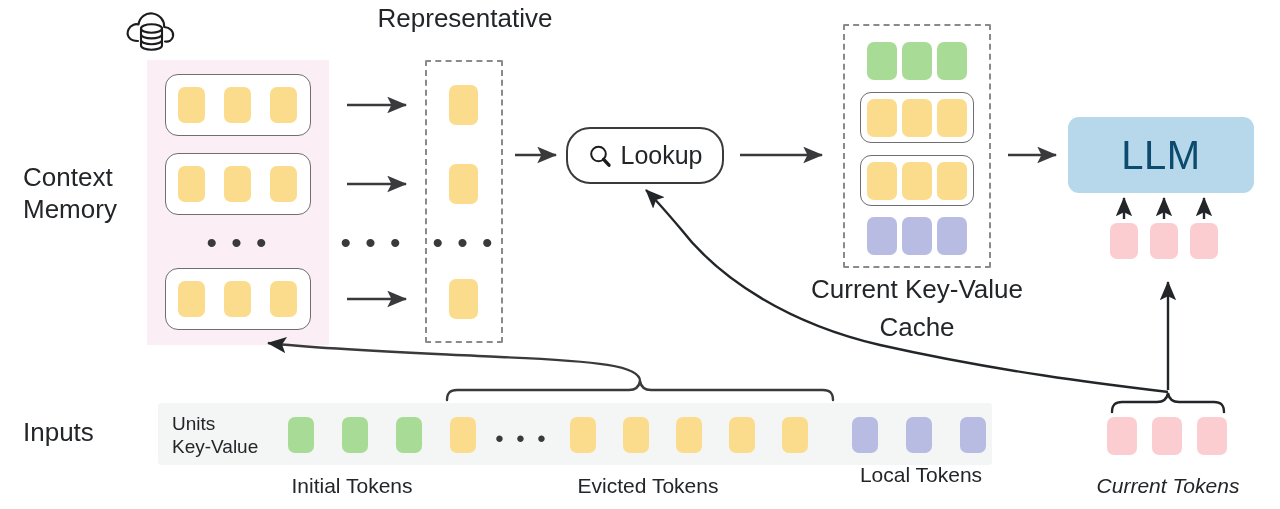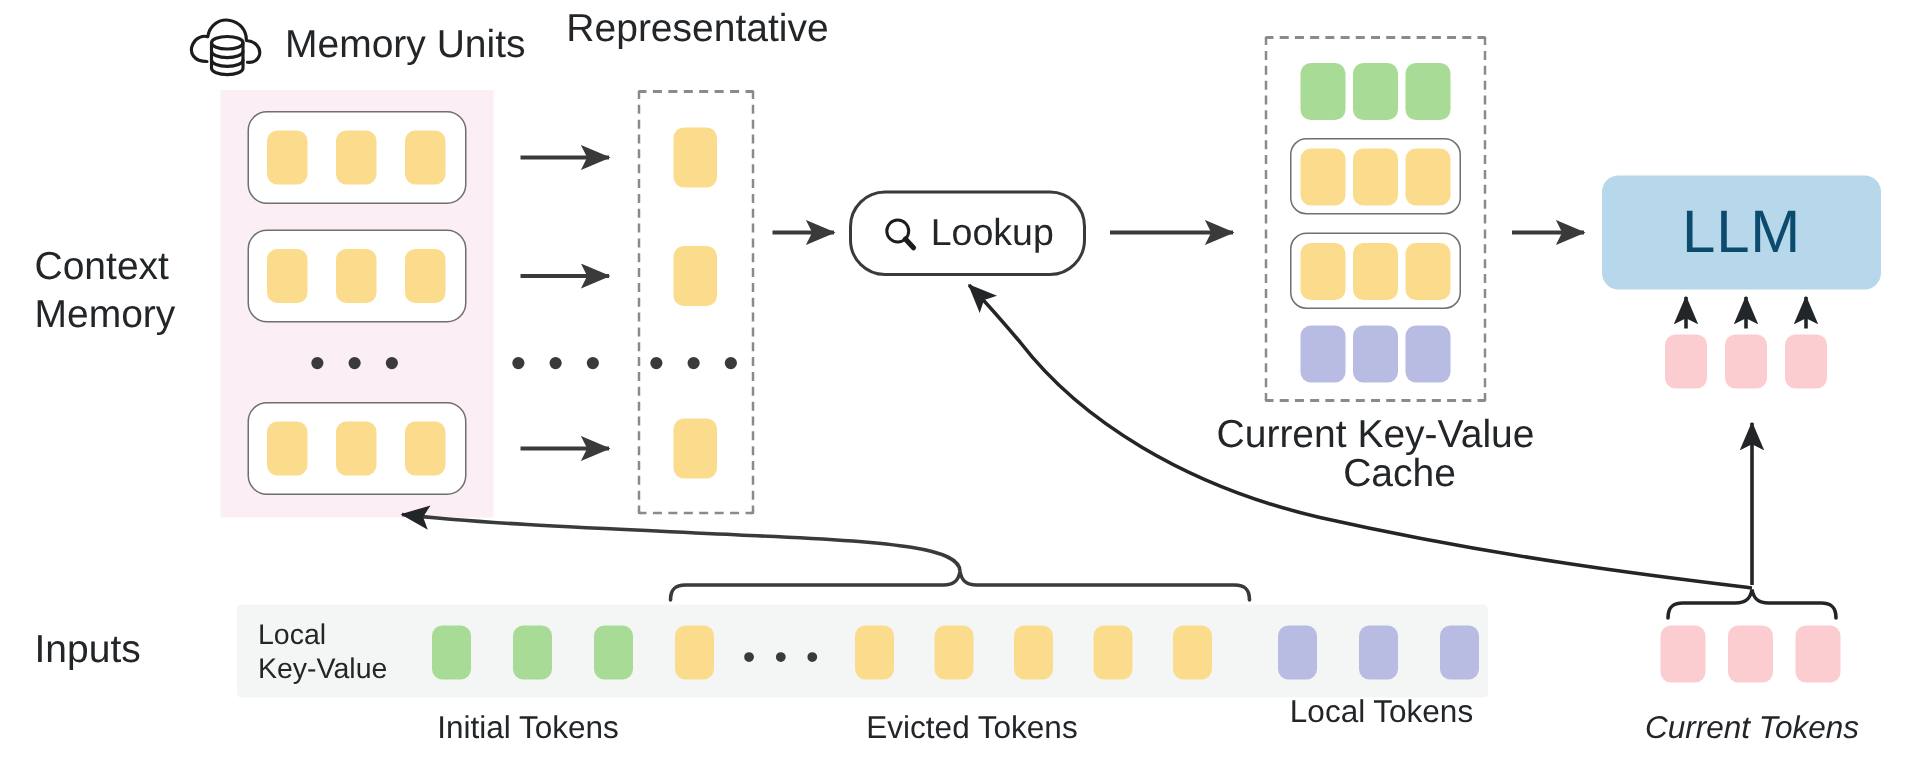--- a/index.html
+++ b/index.html
@@ -123,21 +123,20 @@
     <svg viewBox="0 0 54 48" width="54" height="48">
       <path d="M14 33 C5 33 2 27 4.5 21.5 C6.5 17 11.5 15.5 14.5 16.5
                C15.5 9 22 4.5 28.5 5.5 C36 6.6 40.5 12.5 40.2 19
                C46 19.5 50 23.5 49 28.5 C48.2 32 45 34 41 33.5" fill="none" stroke="#1c1c1e" stroke-width="2.1" stroke-linecap="round" stroke-linejoin="round"></path>
       <ellipse cx="27.5" cy="20.5" rx="10.5" ry="4.2" fill="none" stroke="#1c1c1e" stroke-width="2.1"></ellipse>
       <path d="M17 20.5 L17 37.5 C17 39.8 21.7 41.7 27.5 41.7 C33.3 41.7 38 39.8 38 37.5 L38 20.5" fill="none" stroke="#1c1c1e" stroke-width="2.1" stroke-linecap="round"></path>
       <path d="M17 26.2 C17 28.5 21.7 30.4 27.5 30.4 C33.3 30.4 38 28.5 38 26.2" fill="none" stroke="#1c1c1e" stroke-width="2.1" stroke-linecap="round"></path>
       <path d="M17 32 C17 34.3 21.7 36.2 27.5 36.2 C33.3 36.2 38 34.3 38 32" fill="none" stroke="#1c1c1e" stroke-width="2.1" stroke-linecap="round"></path>
     </svg>
   </div>
-  <div class="lbl lbl-big" style="left:190px; top:14px;">Memory Units</div>
 
   <div class="lbl lbl-big center" style="left:465px; top:3px;">Representative</div>
 
   <div class="lbl lbl-big" style="left:23px; top:162px;">Context</div>
   <div class="lbl lbl-big" style="left:23px; top:194px;">Memory</div>
 
   <div class="lbl lbl-big" style="left:23px; top:417px;">Inputs</div>
 
   <div class="mem-panel" style="left:147px; top:60px; width:182px; height:285px;"></div>
 
@@ -190,32 +189,32 @@
   <div class="mem-unit" style="left:860px; top:155px; width:114px; height:51px; border-radius:11px;"></div>
   <div class="tok tok-y" style="left:867px; top:162px; width:30px; height:38px;"></div>
   <div class="tok tok-y" style="left:902px; top:162px; width:30px; height:38px;"></div>
   <div class="tok tok-y" style="left:937px; top:162px; width:30px; height:38px;"></div>
 
   <div class="tok tok-p" style="left:867px; top:217px; width:30px; height:38px;"></div>
   <div class="tok tok-p" style="left:902px; top:217px; width:30px; height:38px;"></div>
   <div class="tok tok-p" style="left:937px; top:217px; width:30px; height:38px;"></div>
 
   <div class="lbl lbl-big center" style="left:917px; top:274px;">Current Key-Value</div>
-  <div class="lbl lbl-big center" style="left:917px; top:300px;margin-left:16px;">Cache</div>
+  <div class="lbl lbl-big center" style="left:917px; top:312px;">Cache</div>
 
   <div class="llm">
     <span class="llm-text">LLM</span>
   </div>
 
   <div class="tok tok-r" style="left:1110px; top:223px; width:28px; height:36px;"></div>
   <div class="tok tok-r" style="left:1150px; top:223px; width:28px; height:36px;"></div>
   <div class="tok tok-r" style="left:1190px; top:223px; width:28px; height:36px;"></div>
 
   <div class="input-strip" style="left:158px; top:403px; width:834px; height:62px;"></div>
-  <div class="lbl lbl-small" style="left:172px; top:412px;">Local</div>
+  <div class="lbl lbl-small" style="left:172px; top:412px;">Units</div>
   <div class="lbl lbl-small" style="left:172px; top:435px;">Key-Value</div>
 
   <div class="tok tok-g" style="left:288px; top:417px; width:26px; height:36px;"></div>
   <div class="tok tok-g" style="left:342px; top:417px; width:26px; height:36px;"></div>
   <div class="tok tok-g" style="left:396px; top:417px; width:26px; height:36px;"></div>
 
   <div class="tok tok-y" style="left:450px; top:417px; width:26px; height:36px;"></div>
   <div class="dots dots-sm" style="left:522px; top:427px;">• • •</div>
   <div class="tok tok-y" style="left:570px; top:417px; width:26px; height:36px;"></div>
   <div class="tok tok-y" style="left:623px; top:417px; width:26px; height:36px;"></div>

